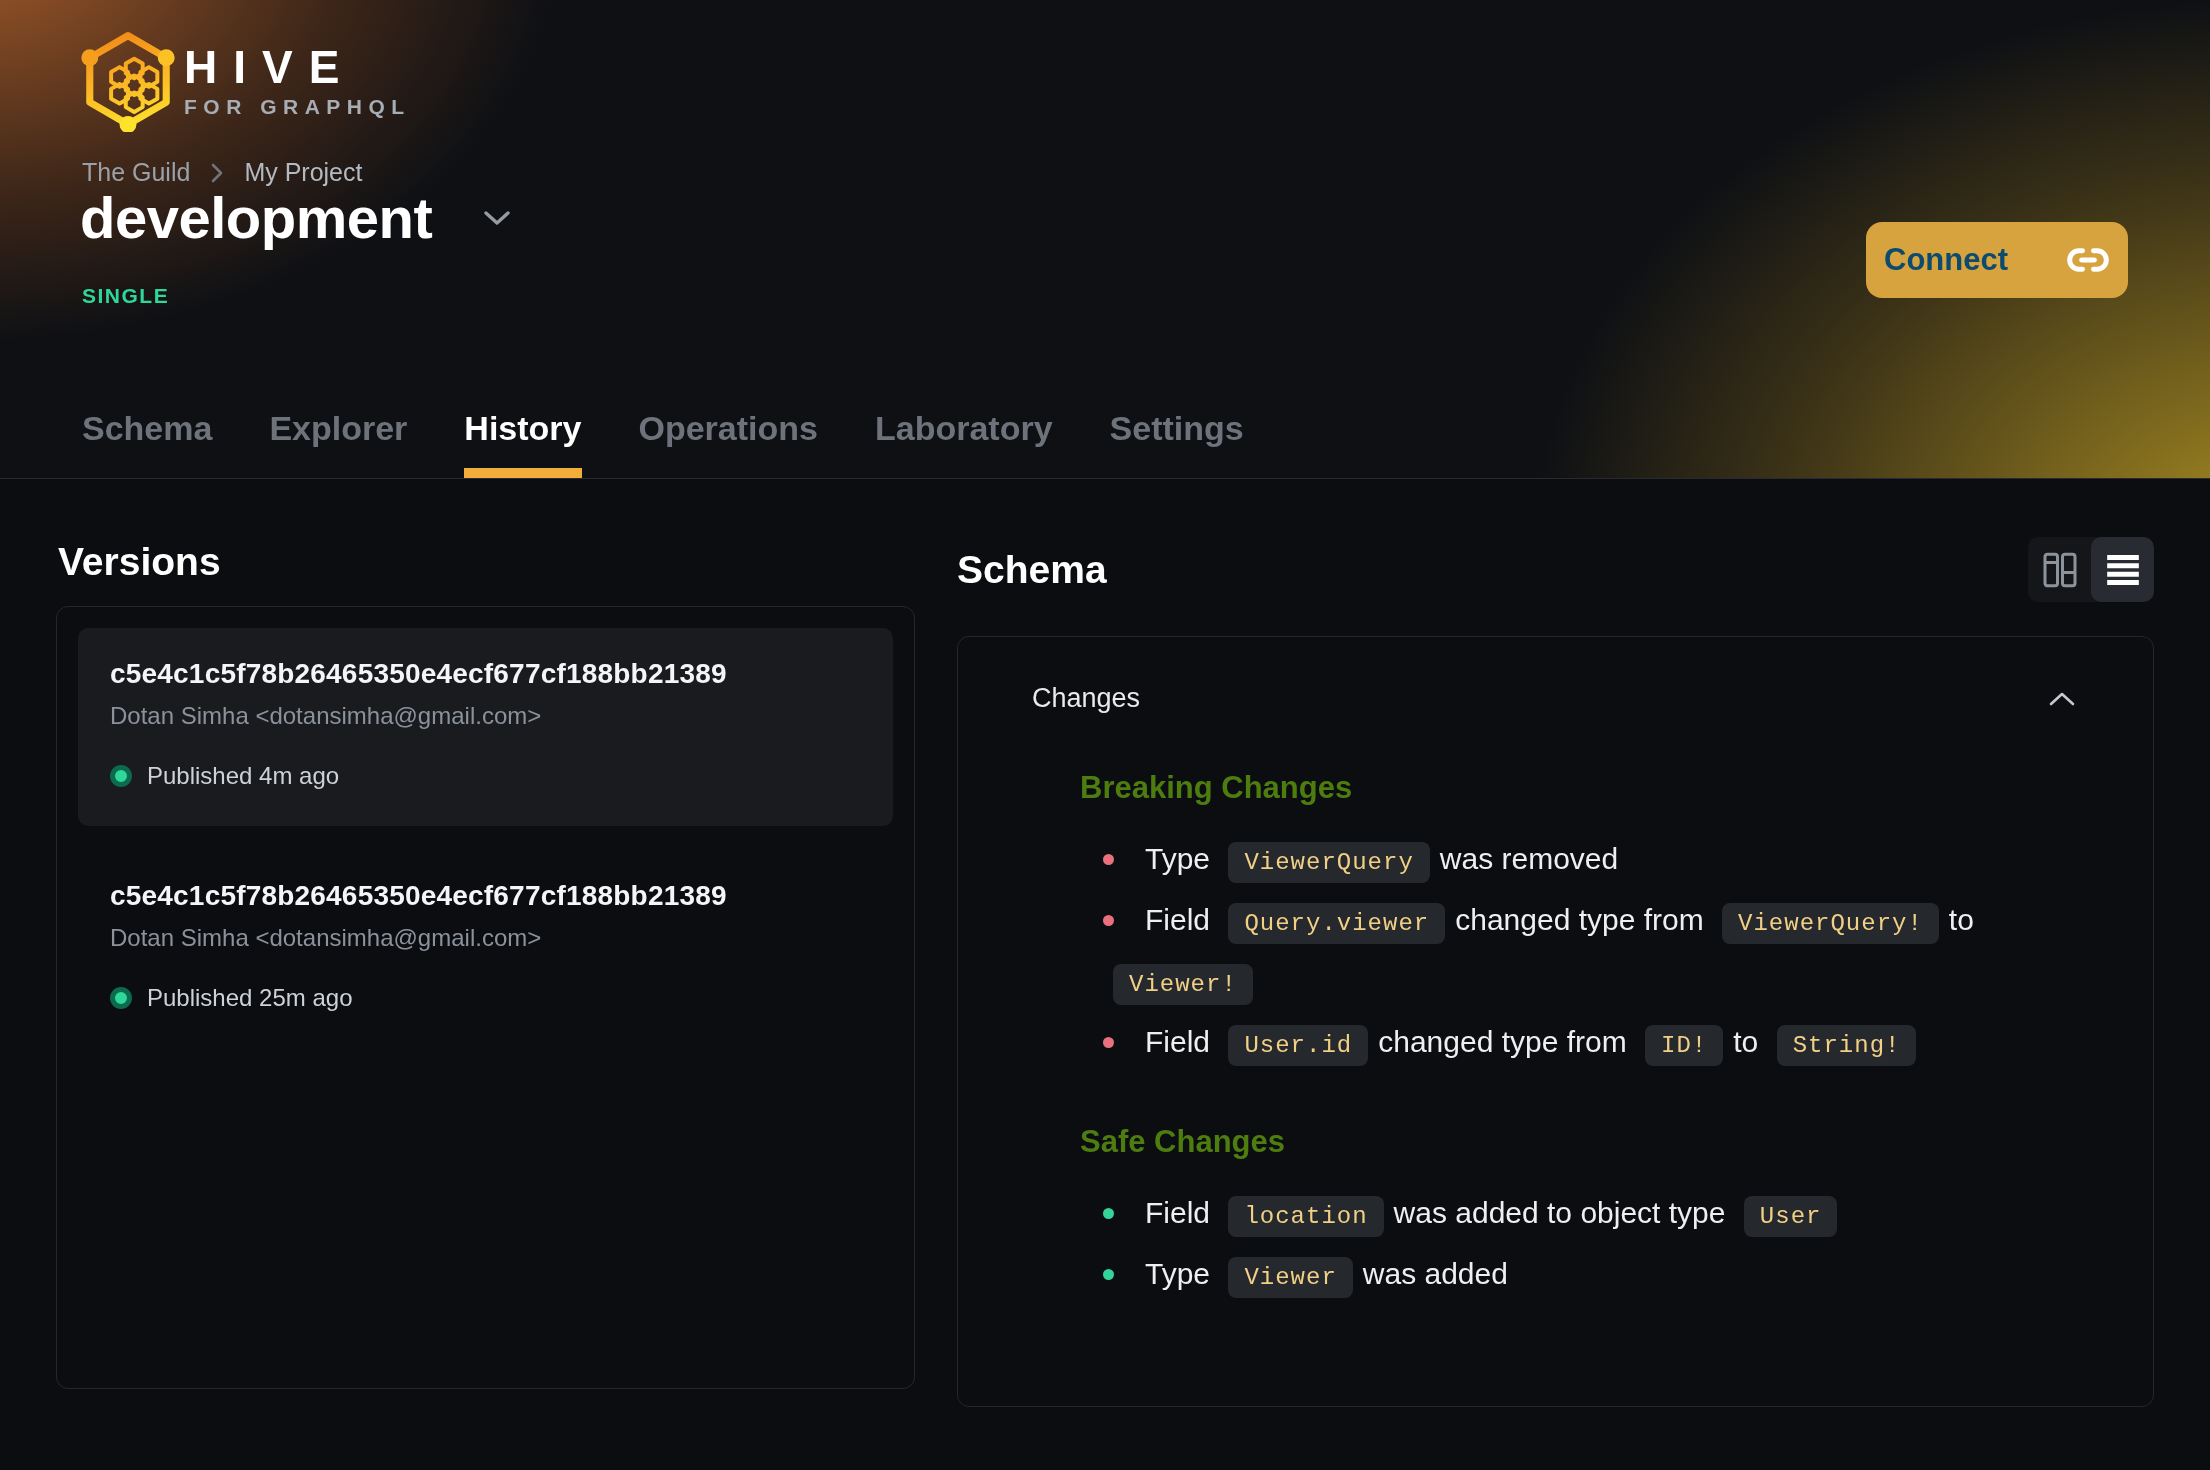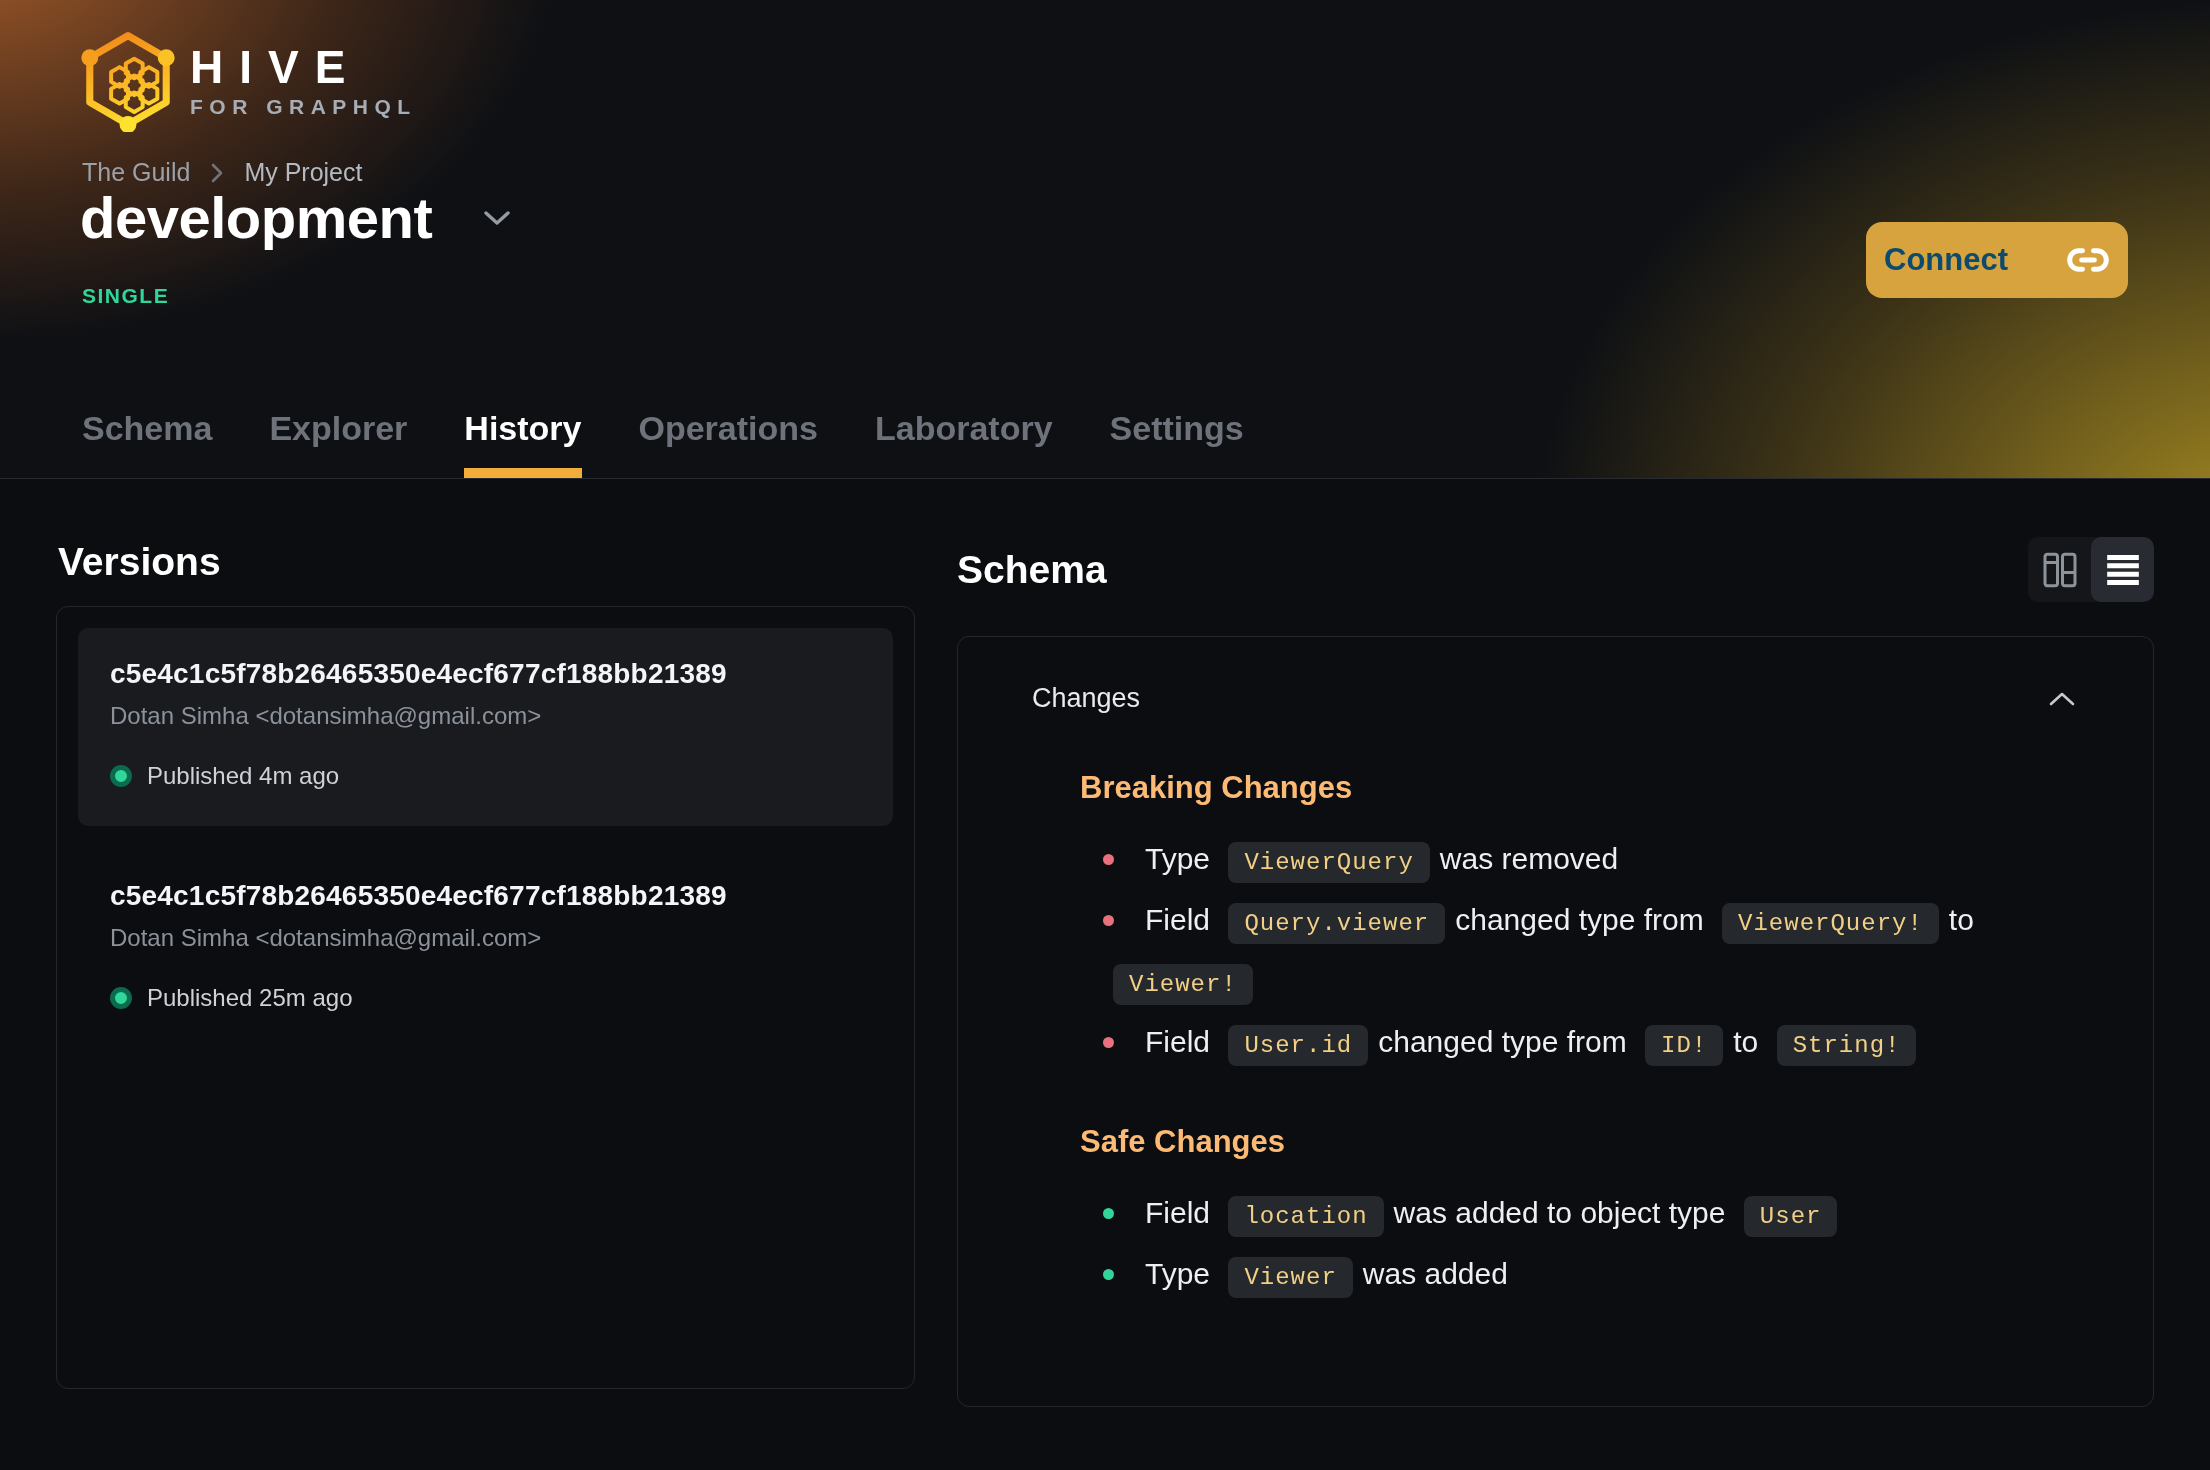--- a/index.html
+++ b/index.html
@@ -12,21 +12,21 @@
   button{font-family:inherit;}
 
   
   .header{
     position:relative;height:478px;border-bottom:1px solid #272a31;
     background:
       radial-gradient(820px 560px at -30px -60px, rgba(170,94,42,0.95), rgba(120,66,30,0.45) 45%, rgba(0,0,0,0) 72%),
       radial-gradient(980px 720px at 103% 114%, rgba(235,195,40,0.70), rgba(150,118,28,0.32) 52%, rgba(0,0,0,0) 76%),
       #0e1014;
   }
-  .brand{position:absolute;left:80px;top:28px;display:flex;align-items:center;gap:14px;}
+  .brand{position:absolute;left:80px;top:28px;display:flex;align-items:center;gap:8px;}
   .brand-name{font-size:46px;font-weight:800;letter-spacing:16px;color:#ffffff;line-height:1;}
   .brand-tagline{font-size:21px;font-weight:700;letter-spacing:6.5px;color:#a7adb5;margin-top:6px;line-height:1;}
   .breadcrumb{position:absolute;left:82px;top:158px;display:flex;align-items:center;gap:20px;font-size:25px;color:#9aa1a9;}
   .breadcrumb .crumb{cursor:pointer;}
   .breadcrumb .crumb.project{color:#b4bac2;}
   .title-row{position:absolute;left:80px;top:186px;display:flex;align-items:center;gap:46px;}
   .page-title{margin:0;font-size:58px;font-weight:800;color:#ffffff;letter-spacing:-0.5px;line-height:1.1;}
   .caret-btn{background:none;border:none;padding:4px;cursor:pointer;display:flex;}
   .badge{position:absolute;left:82px;top:284px;font-size:21px;font-weight:700;letter-spacing:1.5px;color:#30d79a;}
   .connect-btn{
@@ -60,21 +60,21 @@
   .schema-header h2{margin-top:10px;}
   .view-toggle{display:flex;border-radius:10px;overflow:hidden;background:#141619;}
   .vt-btn{width:63px;height:65px;display:flex;align-items:center;justify-content:center;background:transparent;border:none;cursor:pointer;}
   .vt-btn.active{background:#282b31;border-radius:10px;}
 
   .changes-box{margin-top:34px;border:1px solid #24272c;border-radius:12px;height:771px;box-sizing:border-box;padding:46px 70px 0 74px;}
   .changes-head{display:flex;justify-content:space-between;align-items:center;}
   .changes-title{font-size:27px;color:#e8eaed;}
   .collapse-btn{background:none;border:none;padding:6px;cursor:pointer;display:flex;}
   .changes-body{padding:56px 0 0 48px;}
-  .section-title{font-size:31px;font-weight:600;color:#fdba74;margin:0 0 24px;}
+  .section-title{font-size:31px;font-weight:600;color:#4d7c0f;margin:0 0 24px;}
   .section + .section .section-title{margin-top:50px;}
   .change-list{list-style:none;margin:0 0 0 23px;padding:0;max-width:935px;}
   .change-item{font-size:30px;color:#edeff1;line-height:57px;}
   .change-item::before{
     content:"";display:inline-block;width:11px;height:11px;border-radius:50%;
     margin-right:31px;margin-bottom:4px;vertical-align:middle;background:#9aa1a9;
   }
   .change-list.breaking .change-item::before{background:#e9717d;}
   .change-list.safe .change-item::before{background:#33d39a;}
   .chip{

